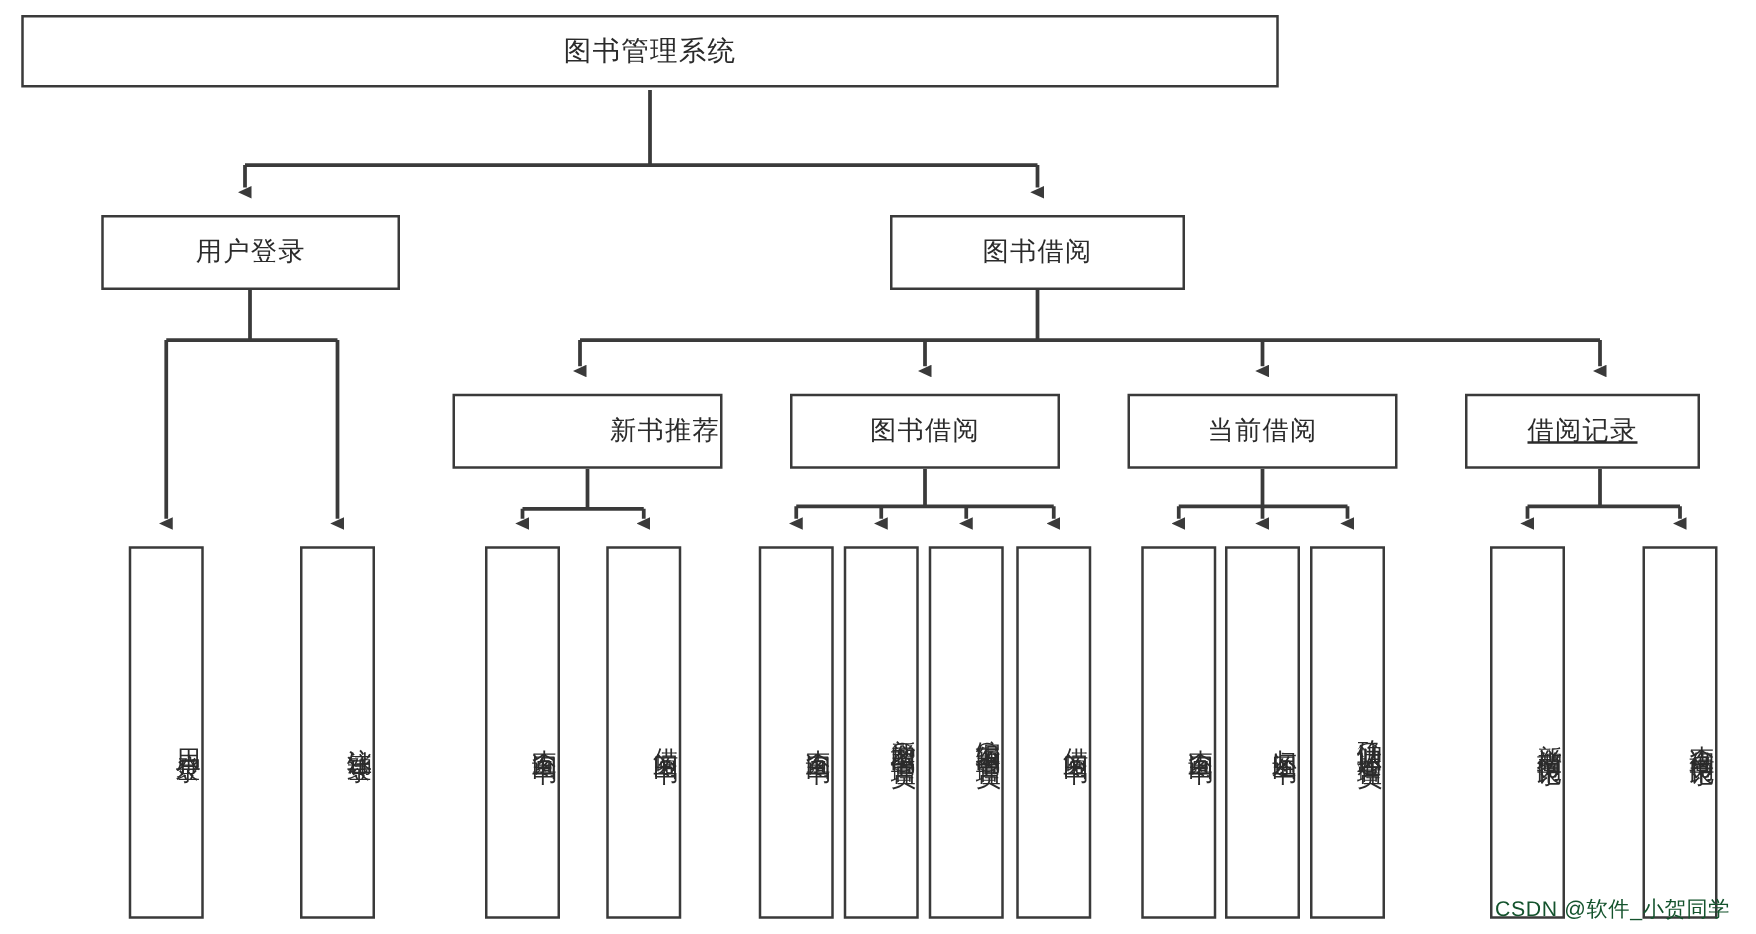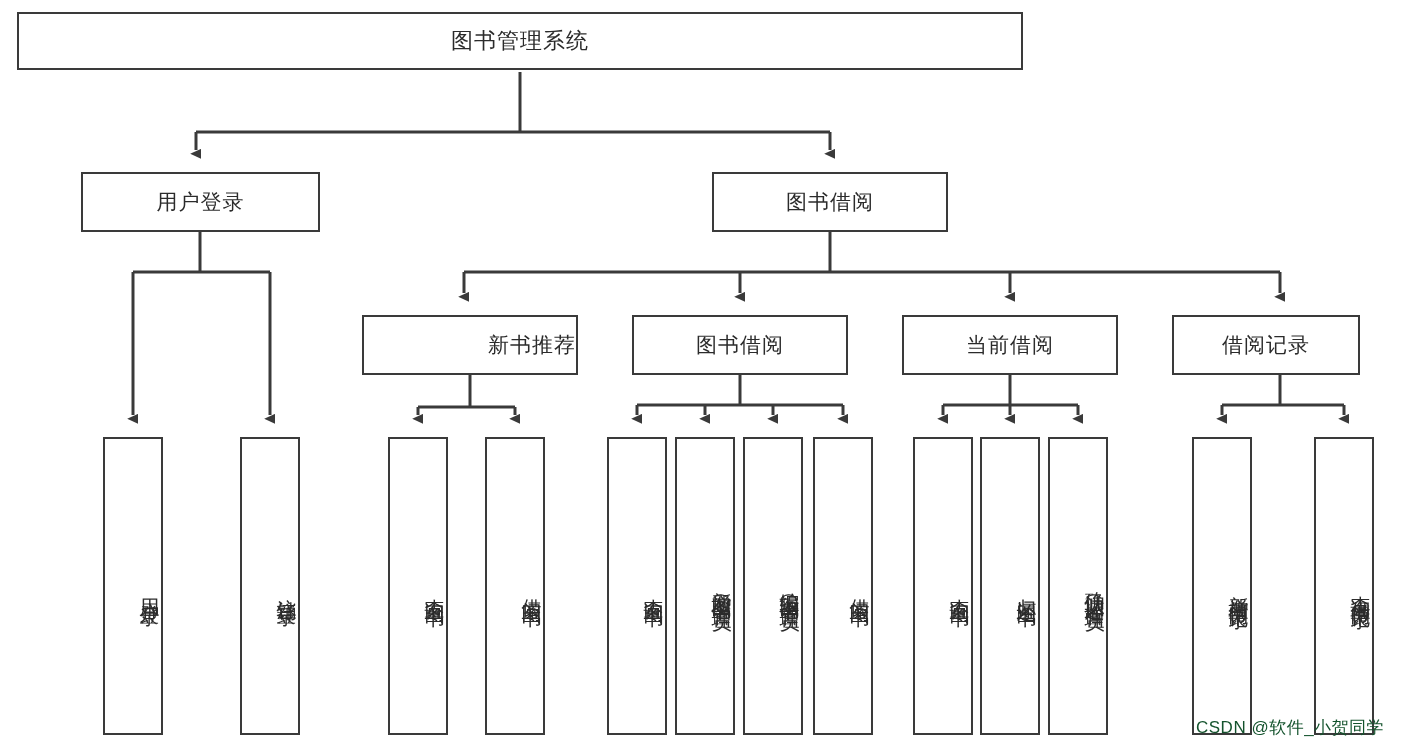--- a/index.html
+++ b/index.html
@@ -134,21 +134,21 @@
 
   <div class="node horiz" style="left:362px; top:315px; width:216px; height:60px;justify-content:flex-end;">
     <span>新书推荐</span>
   </div>
   <div class="node horiz" style="left:632px; top:315px; width:216px; height:60px;">
     <span>图书借阅</span>
   </div>
   <div class="node horiz" style="left:902px; top:315px; width:216px; height:60px;">
     <span>当前借阅</span>
   </div>
-  <div class="node horiz" style="left:1172px; top:315px; width:188px; height:60px;">
+  <div class="node horiz" style="left:1172px; top:315px; width:188px; height:60px;text-decoration:underline;">
     <span>借阅记录</span>
   </div>
 
   <div class="node leaf" style="left:103px; top:437px; width:60px; height:298px;">
     <span class="vtext">用户登录</span>
   </div>
   <div class="node leaf" style="left:240px; top:437px; width:60px; height:298px;">
     <span class="vtext">注销登录</span>
   </div>
 

